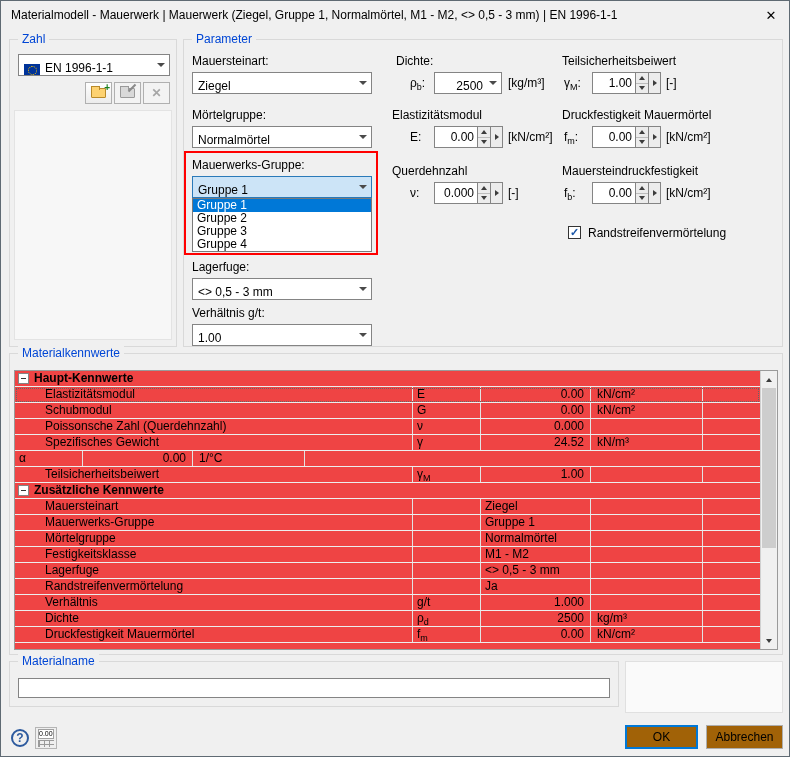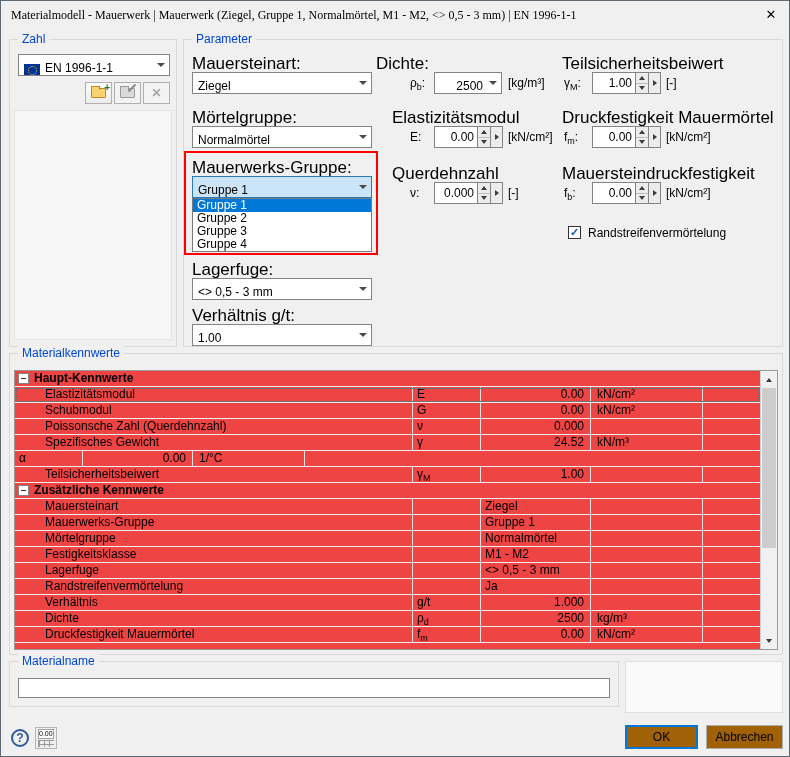--- a/index.html
+++ b/index.html
@@ -3,31 +3,31 @@
 <meta charset="utf-8">
 <style>
   * { margin:0; padding:0; box-sizing:border-box; }
   html,body { background:#ffffff; }
   body { font-family:"Liberation Sans", sans-serif; font-size:12px; color:#000; }
 
   .window { position:relative; width:790px; height:757px; background:#f0f0f0;
             border:1px solid #5f6a73; overflow:hidden; }
 
   
-  .titlebar { position:absolute; left:0; top:0; right:0; height:28px; background:#f0f0f0;font-family:Liberation Serif, serif; }
+  .titlebar { position:absolute; left:0; top:0; right:0; height:28px; background:#f0f0f0; }
   .title { position:absolute; left:10px; top:7px; font-size:12px; white-space:nowrap; }
   .close { position:absolute; right:0; top:0; width:36px; height:28px; border:none;
            background:transparent; font-size:13px; cursor:default; font-family:inherit; }
 
   
   .group { position:absolute; border:1px solid #d9d9d9; background:#f0f0f0; }
   .gcap { position:absolute; top:-8px; left:8px; background:#f0f0f0; padding:0 4px;
           color:var(--caption); font-size:12px; line-height:14px; white-space:nowrap; }
 
-  .plbl { position:absolute; font-size:17px; white-space:nowrap; }
+  .plbl { position:absolute; font-size:12px; white-space:nowrap; }
   .sym  { position:absolute; font-size:12px; white-space:nowrap; }
   .unit { position:absolute; font-size:12px; white-space:nowrap; }
   sub { font-size:9px; }
 
   
   .combo { position:absolute; height:22px; background:#fff; border:1px solid #848484;
            display:flex; align-items:flex-end; padding:0 18px 0 5px; font-size:12px; }
   .combo-text { white-space:nowrap; overflow:hidden; }
   .combo-text.num { width:100%; text-align:right; }
   .combo-arrow { position:absolute; right:0; top:0; bottom:0; width:16px;
@@ -214,21 +214,21 @@
     </div>
 
     <span class="plbl" style="left:8px;top:266px;">Verhältnis g/t:</span>
     <div class="combo" style="left:8px;top:284px;width:180px;">
       <span class="combo-text">1.00</span>
       <span class="combo-arrow">
           <i class="tri-d"></i>
         </span>
     </div>
 
-    <span class="plbl" style="left:192px;top:14px;">Dichte:</span>
+    <span class="plbl" style="left:212px;top:14px;">Dichte:</span>
     <span class="sym" style="left:226px;top:36px;"><span>ρ</span><sub>b</sub><span>:</span></span>
     <div class="combo" style="left:250px;top:32px;width:68px;">
       <span class="combo-text num">2500</span>
       <span class="combo-arrow">
           <i class="tri-d"></i>
         </span>
     </div>
     <span class="unit" style="left:324px;top:36px;">[kg/m³]</span>
 
     <span class="plbl" style="left:208px;top:68px;">Elastizitätsmodul</span>

